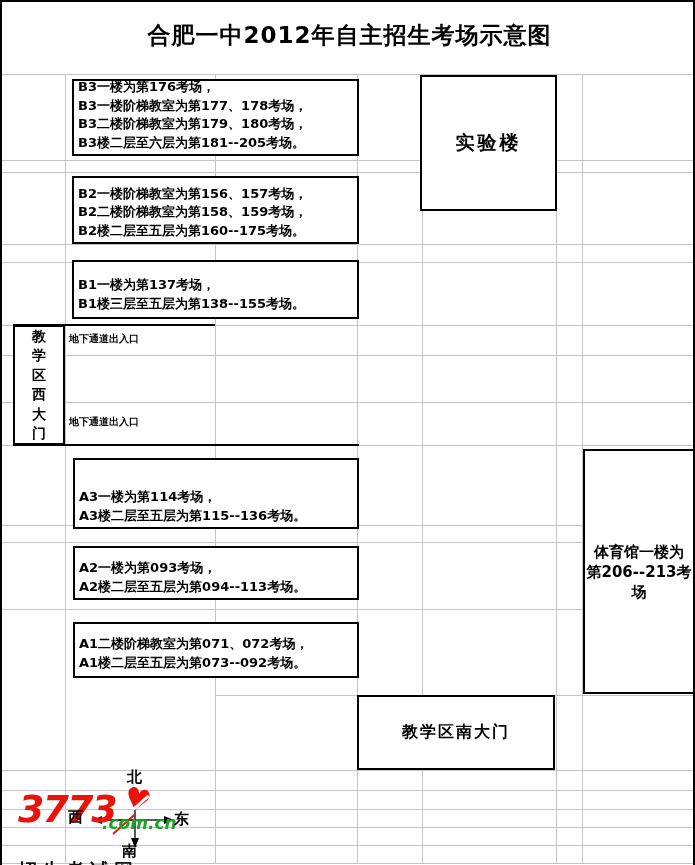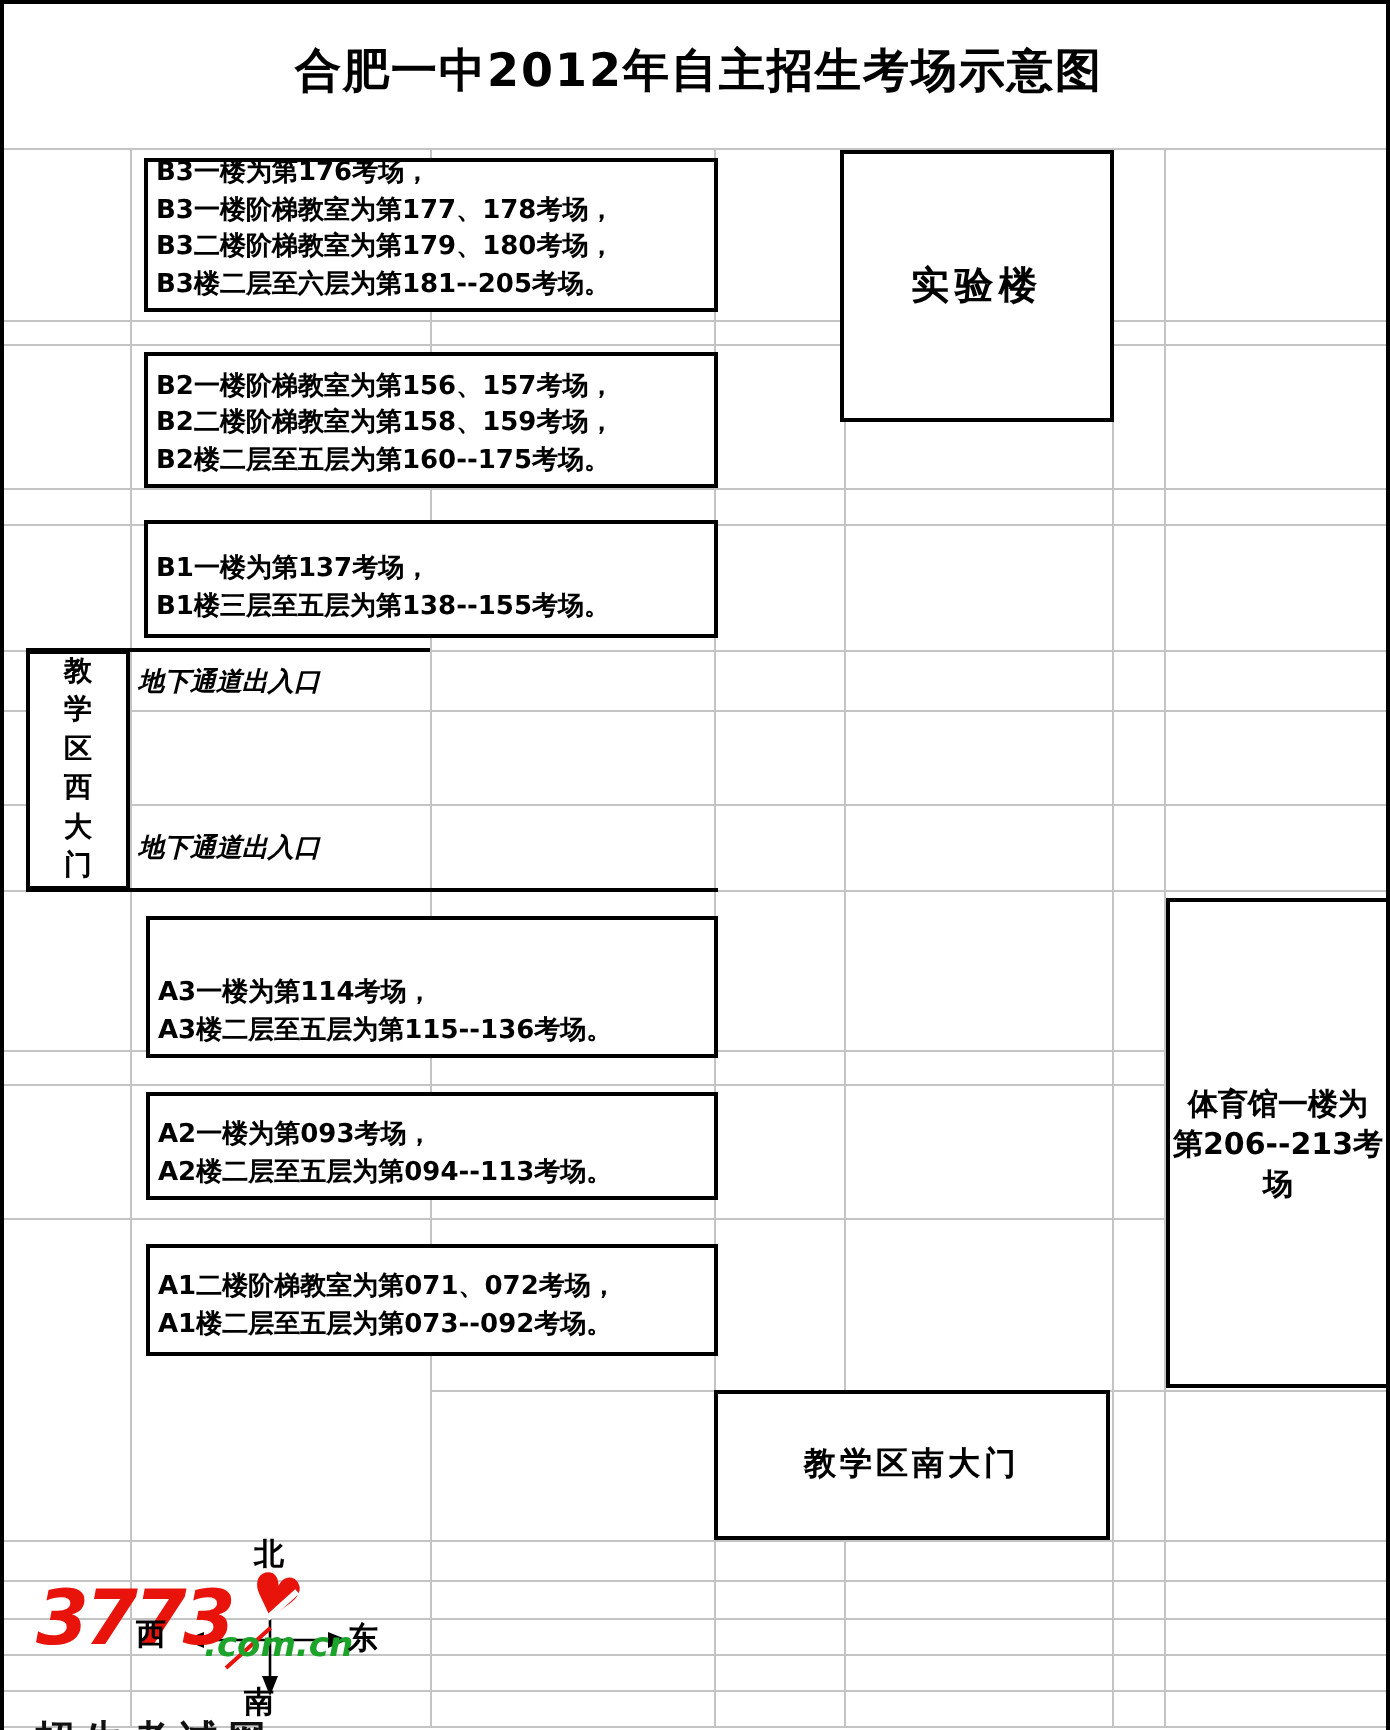--- a/index.html
+++ b/index.html
@@ -21,21 +21,21 @@
     position:absolute;background:#fff;border:2px solid #000;box-sizing:border-box;
     font-weight:bold;display:flex;
   }
   .box span{white-space:pre-line;}
   .info{font-size:13px;line-height:18.5px;padding:1px 2px 2px 4px;align-items:flex-end;}
   .info.bottom{align-items:flex-end;padding-bottom:4px;}
   .hall{font-size:19px;letter-spacing:3px;align-items:center;justify-content:center;}
   .gym{font-size:15px;line-height:20px;align-items:center;justify-content:center;text-align:center;}
   .south{font-size:16px;letter-spacing:2px;align-items:center;justify-content:center;text-align:center;}
   .westgate{font-size:14px;line-height:19.5px;align-items:center;justify-content:center;text-align:center;}
-  .tunnel{position:absolute;font-size:13px;font-weight:bold;white-space:nowrap;font-style:italic;}
+  .tunnel{position:absolute;font-size:10px;font-weight:bold;white-space:nowrap;}
   
   #compass-svg{position:absolute;left:60px;top:762px;z-index:4;}
   .cdir{position:absolute;font-size:15px;font-weight:bold;z-index:6;}
   
   .wm{position:absolute;z-index:5;line-height:1;}
   #wm-number{left:16px;top:788px;font-size:38px;font-style:italic;font-weight:900;
     color:#e8140c;letter-spacing:-2px;}
   #wm-domain{left:100px;top:813px;font-size:17px;font-style:italic;font-weight:bold;color:#1ca32a;}
   #wm-heart{left:122px;top:783px;font-size:30px;color:#e8140c;transform:rotate(14deg);}
   #wm-slash{left:129px;top:799px;width:20px;height:2.5px;background:#fff;transform:rotate(-42deg);}

